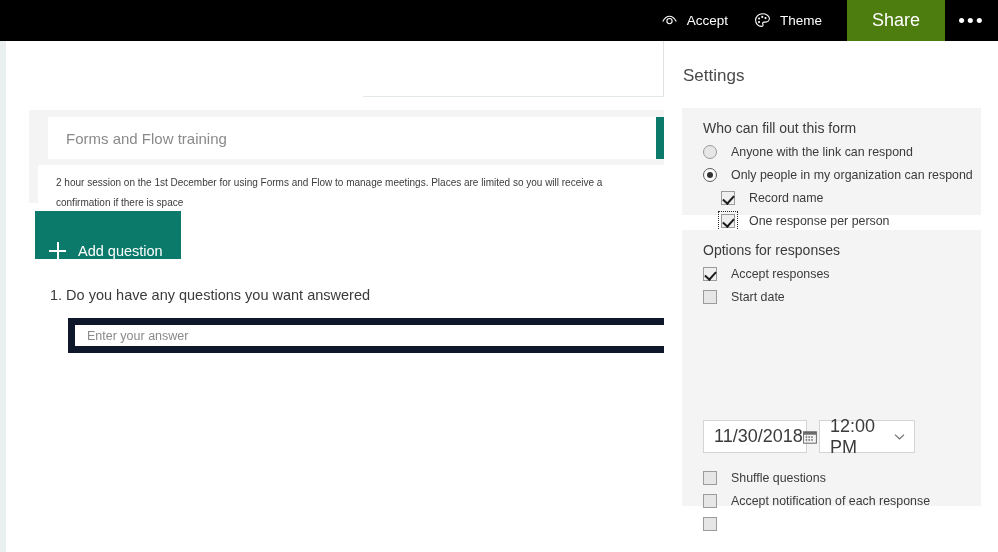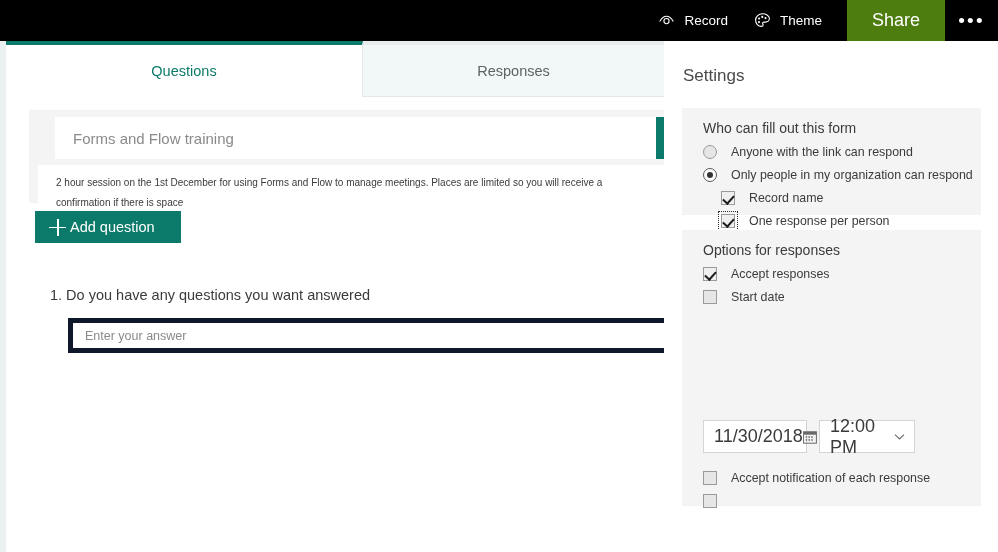--- a/index.html
+++ b/index.html
@@ -74,61 +74,61 @@
   .form-area {
     position:absolute; left:0; top:56px; width:658px; height:455px;
     background:#ffffff; overflow:hidden;
   }
 
   .title-card {
     position:absolute; left:23px; top:13px; width:640px; height:93px;
     background:#f4f4f4;
   }
   .title-field {
-    position:absolute; left:26px; top:7px; width:631px; height:42px;
+    position:absolute; left:19px; top:7px; width:631px; height:42px;
     background:#ffffff; display:flex; align-items:center;
     padding-left:18px;
   }
   .title-field .txt { font-size:15px; color:#8a8a8a; }
   .title-accent {
     position:absolute; left:627px; top:7px; width:13px; height:42px;
     background:#0b7a6a;
   }
   .desc-field {
     position:absolute; left:9px; top:55px; width:631px; height:47px;
     background:#ffffff; padding:7px 14px 0 18px;
   }
   .desc-field .txt {
     font-size:10px; color:#3b3b3b; line-height:17.5px;
   }
 
   .add-question {
-    position:absolute; left:29px; top:114px; width:146px; height:32px;
-    background:#0b7a6a; display:flex; align-items:center;
-    cursor:pointer; padding-left:14px; gap:4px;
+    position:absolute; left:29px; top:114px; width:146px; height:48px;
+    background:#0b7a6a; display:flex; align-items:flex-end;
+    cursor:pointer; padding-left:14px; gap:12px;
   }
   .add-question .plus {
     width:17px; height:17px; position:relative; flex:0 0 auto;
   }
   .add-question .plus::before,
   .add-question .plus::after {
     content:""; position:absolute; background:#ffffff;
   }
   .add-question .plus::before { left:8px; top:0; width:1.6px; height:17px; }
   .add-question .plus::after { left:0; top:8px; width:17px; height:1.6px; }
   .add-question .lbl { color:#ffffff; font-size:14.5px; }
 
   .question-block { position:absolute; left:0; top:190px; width:658px; }
   .q-title {
     position:absolute; left:44px; top:0; font-size:14.5px; color:#3b3b3b;
     white-space:nowrap;
   }
   .answer-field {
     position:absolute; left:62px; top:31px; width:606px; height:35px;
-    background:#ffffff; border:5px solid #0f172a;
+    background:#ffffff; border:7px solid #0f172a;
     display:flex; align-items:center; padding-left:12px;
   }
   .answer-field .ph { font-size:12.5px; color:#8a8a8a; }
 
   
   .settings-pane {
     position:absolute; left:665px; top:0; width:333px; height:511px;
     background:#ffffff;
   }
   .settings-title {
@@ -202,21 +202,21 @@
 
   <div class="topbar">
 
     <div class="tb-item">
       <span class="tb-icon">
         <svg width="17" height="17" viewBox="0 0 17 17">
           <path d="M1.7 9.5 C4 5.6 7 4.3 8.5 4.3 C10 4.3 13 5.6 15.3 9.5" fill="none" stroke="#ffffff" stroke-width="1.1"></path>
           <circle cx="8.5" cy="9.1" r="2.6" fill="none" stroke="#ffffff" stroke-width="1.1"></circle>
         </svg>
       </span>
-      <span>Record</span>
+      <span>Accept</span>
     </div>
 
     <div class="tb-item">
       <span class="tb-icon">
         <svg width="17" height="17" viewBox="0 0 17 17">
           <path d="M8.5 1.8 C4.6 1.8 1.6 4.6 1.6 8.3 C1.6 11.9 4.3 14.4 7.3 14.4
                    C8.6 14.4 9.1 13.7 9.1 13 C9.1 12.4 8.6 11.9 8.6 11.3
                    C8.6 10.6 9.2 10.1 10 10.1 L11.6 10.1 C13.6 10.1 15.4 8.6 15.4 6.6
                    C15.4 3.9 12.3 1.8 8.5 1.8 Z" fill="none" stroke="#ffffff" stroke-width="1.1"></path>
           <circle cx="5.1" cy="6.5" r="1.05" fill="#ffffff"></circle>
@@ -236,28 +236,20 @@
       <span>•••</span>
     </div>
   </div>
 
   <div class="body-area">
 
     <div class="left-strip"></div>
 
     <div class="main-pane">
 
-      <div class="tabs">
-        <div class="tab tab-questions">
-          <span>Questions</span>
-        </div>
-        <div class="tab tab-responses">
-          <span>Responses</span>
-        </div>
-      </div>
       <div class="tabs-underline"></div>
 
       <div class="form-area">
 
         <div class="title-card">
           <div class="title-field">
             <span class="txt">Forms and Flow training</span>
           </div>
           <div class="title-accent"></div>
           <div class="desc-field">
@@ -345,23 +337,27 @@
               <svg width="13" height="13" viewBox="0 0 13 13">
                 <path d="M2 4.6 L6.5 9 L11 4.6" fill="none" stroke="#6a6a6a" stroke-width="1.1"></path>
               </svg>
             </span>
           </div>
         </div>
 
         <div class="tail-rows">
           <div class="opt-row">
             <span class="cb"></span>
-            <span class="lbl">Accept notification of each response</span>
+            <span class="lbl">Shuffle questions</span>
           </div>
           <div class="opt-row">
             <span class="cb"></span>
+            <span class="lbl">Accept notification of each response</span>
+          </div>
+          <div class="opt-row">
+            <span class="cb"></span>
           </div>
         </div>
       </div>
 
     </div>
   </div>
 </div>
 
 </body></html>

